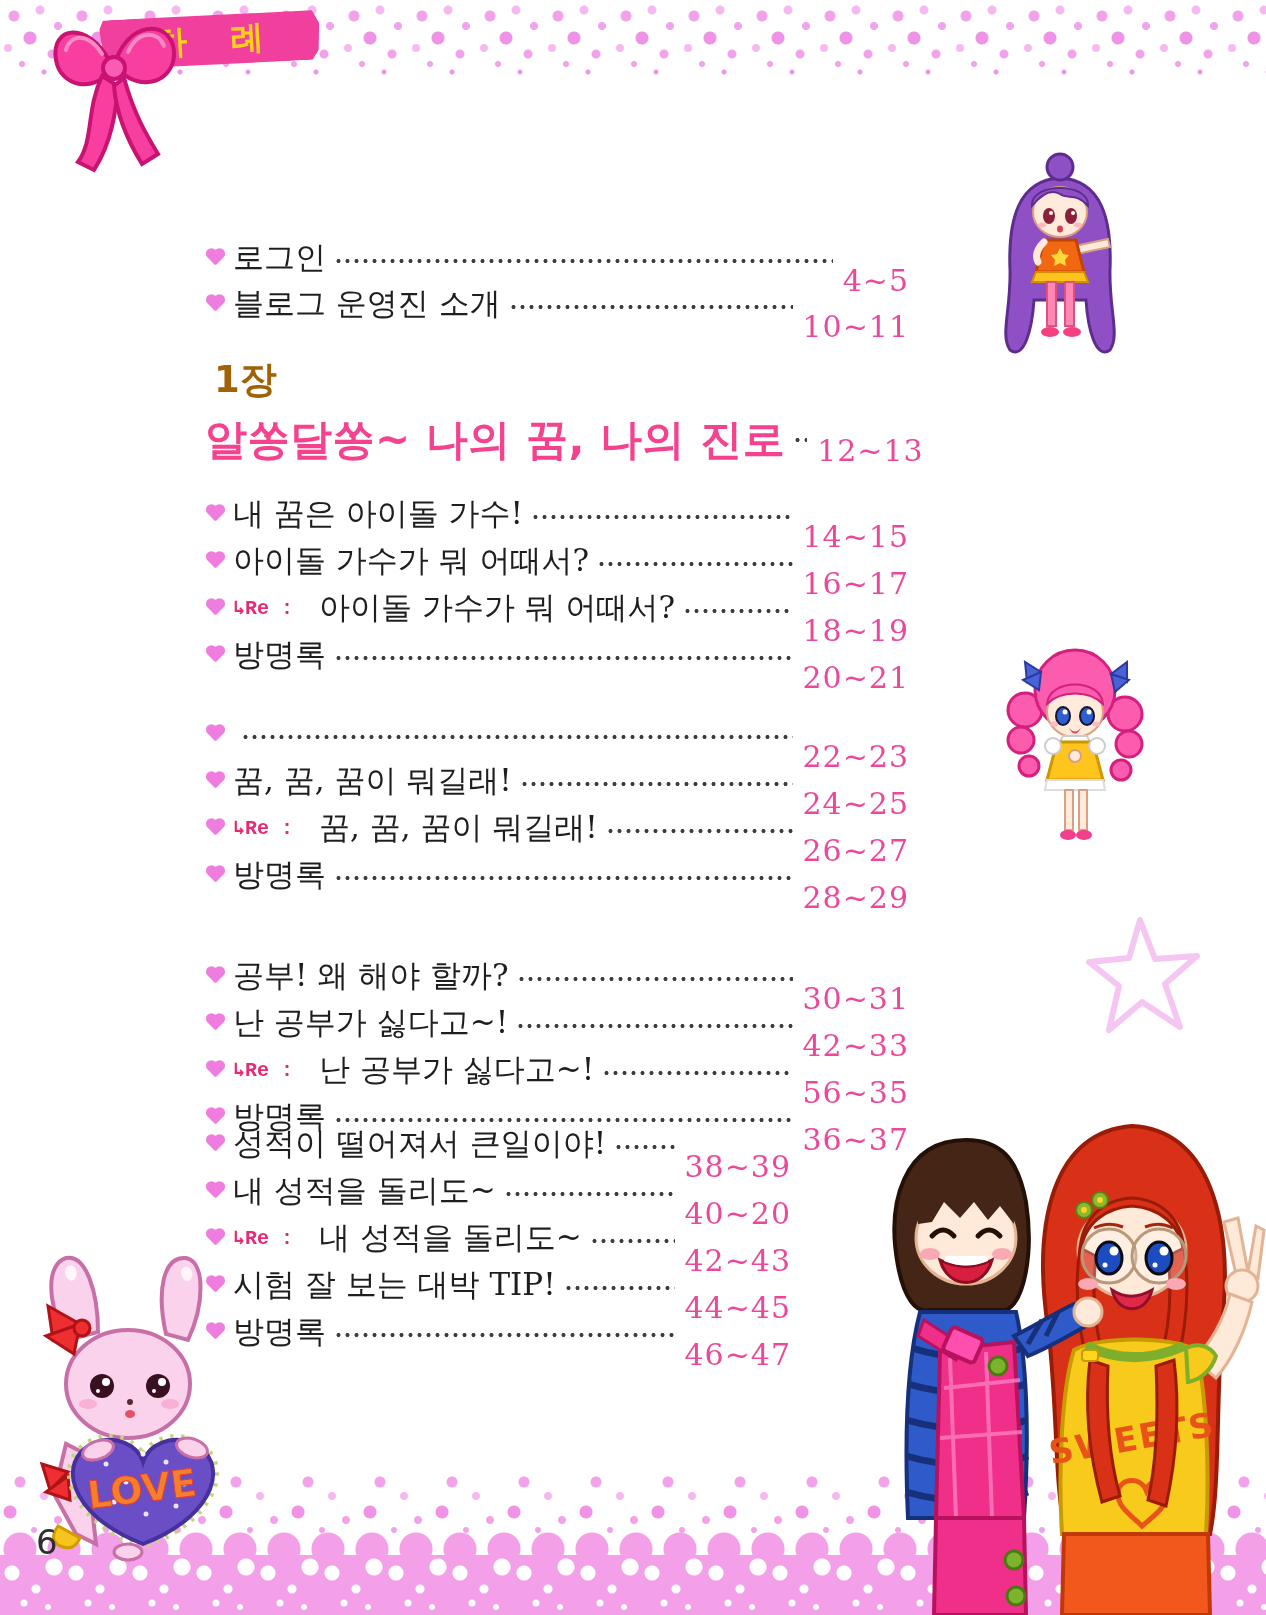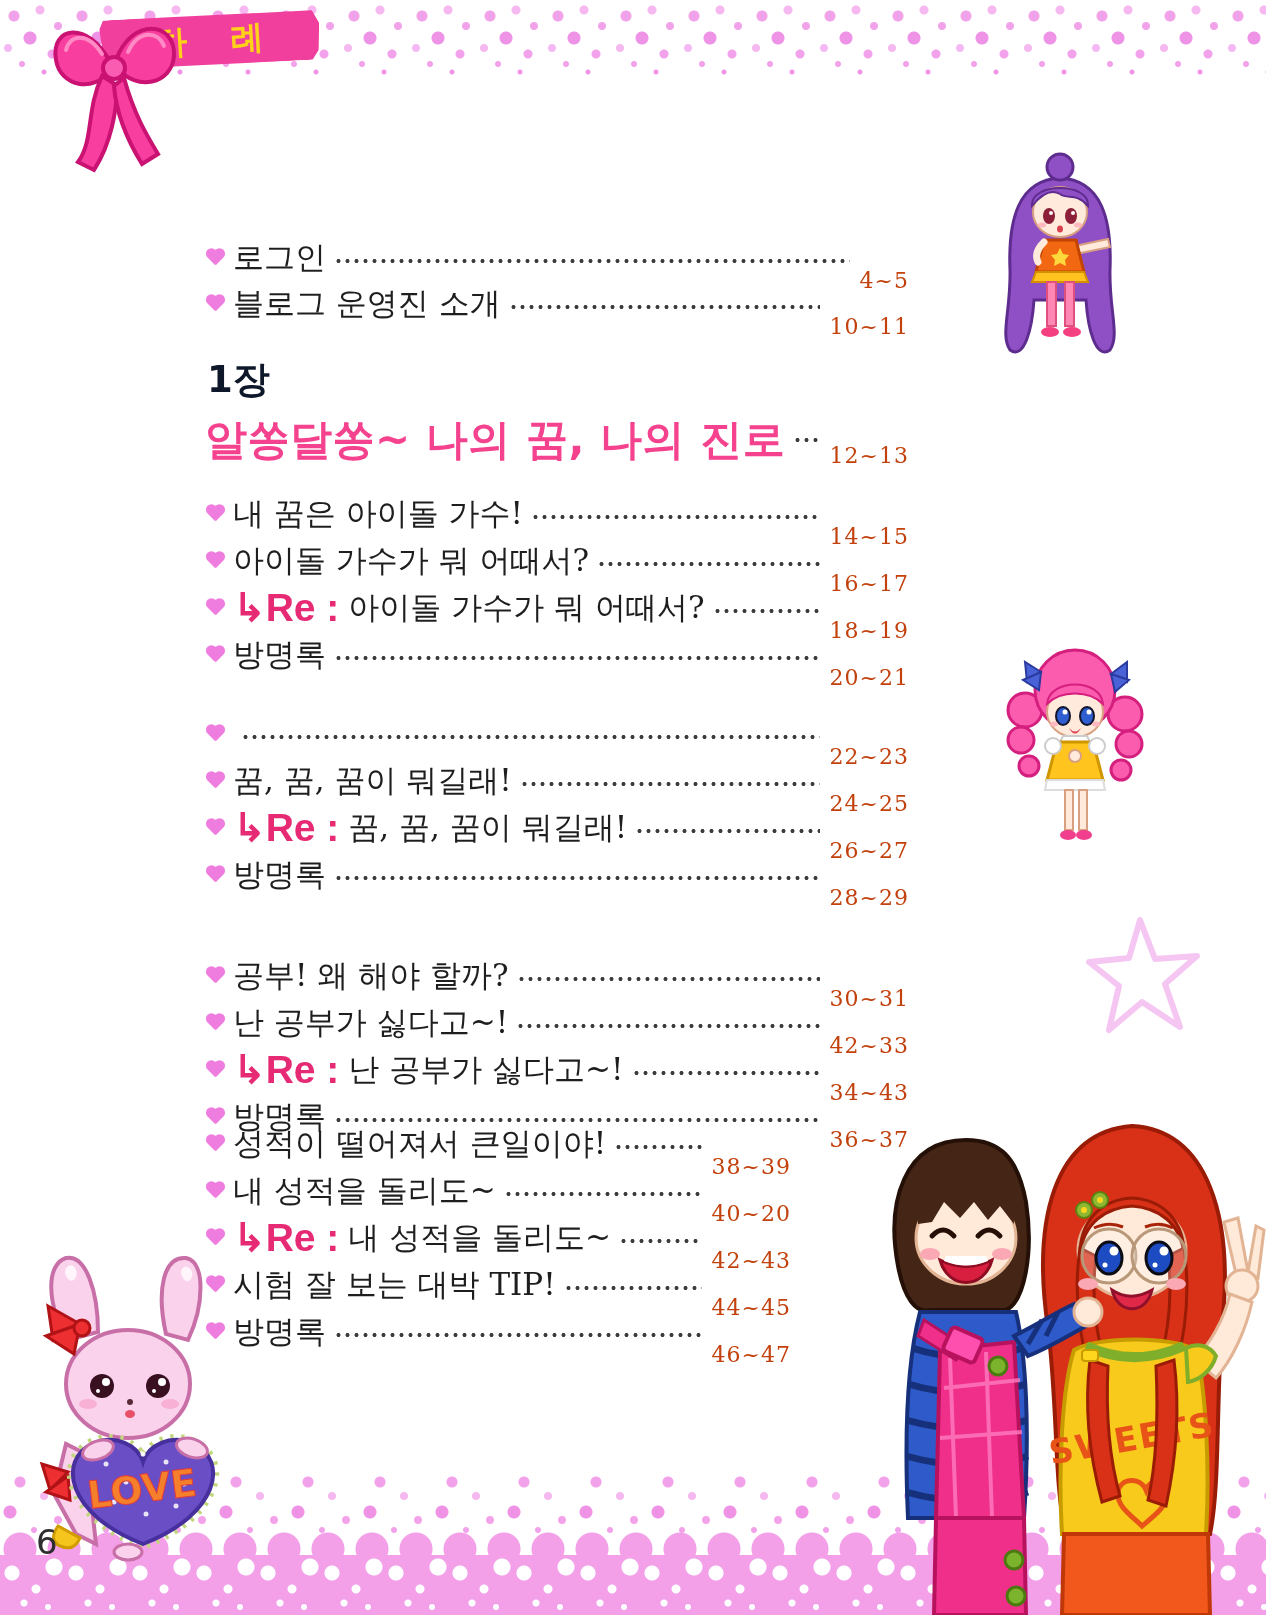--- a/index.html
+++ b/index.html
@@ -53,30 +53,30 @@
   .g-front{top:235px;}
   .g1{top:490px;} .g2{top:710px;} .g3{top:952px;}
   .g4{top:1120px;width:586px;text-align:center;}
   .row{display:flex;align-items:center;height:47px;font-size:31px;white-space:nowrap;}
   .g-front .row{height:46px;}
   .bullet{position:relative;width:21px;height:18px;margin-right:7px;flex:none;}
   .bullet::before,.bullet::after{content:"";position:absolute;top:0;width:11px;height:16px;
     border-radius:10px 10px 0 0;background:#ef7de0;}
   .bullet::before{left:10px;transform:rotate(-45deg);transform-origin:0 100%;}
   .bullet::after{left:0;transform:rotate(45deg);transform-origin:100% 100%;}
-  .re{font-family:Liberation Sans, sans-serif;font-weight:bold;color:#e62a74;font-size:39px;
-    margin-right:9px;}
+  .re{font-family:Liberation Mono, monospace;font-weight:bold;color:#e62a74;font-size:20px;
+    margin-right:26px;}
   .label{color:#1e1e1e;}
   .dots{flex:1 1 auto;min-width:14px;height:6px;margin:0 10px 0 8px;align-self:center;
     transform:translateY(3px);background-image:radial-gradient(circle,#3b3b3b 1.7px,transparent 2.3px);
     background-size:9px 6px;background-position:0 50%;background-repeat:repeat-x;}
-  .pages{font-size:22px;color:#c2410c;letter-spacing:1px;margin-top:45px;}
-
-  .chapter-num{position:absolute;left:207px;top:355px;z-index:3;
-    font-family:"DejaVu Sans",sans-serif;font-weight:bold;font-size:37px;color:#0f172a;}
+  .pages{font-size:30px;color:#ec4899;letter-spacing:1px;margin-top:45px;}
+
+  .chapter-num{position:absolute;left:214px;top:355px;z-index:3;
+    font-family:"DejaVu Sans",sans-serif;font-weight:bold;font-size:37px;color:#a16207;}
   .chapter-row{position:absolute;left:205px;top:406px;width:704px;height:62px;z-index:3;
     display:flex;align-items:flex-end;white-space:nowrap;}
   .chapter-title{font-family:"DejaVu Sans",sans-serif;font-weight:bold;font-size:42px;
     color:#f5428e;letter-spacing:0.5px;}
 
   
   .illus{position:absolute;z-index:2;}
   .purple-girl{left:980px;top:150px;}
   .pink-girl{left:995px;top:638px;}
   .star{left:1085px;top:912px;}
@@ -197,21 +197,21 @@
       <span class="bullet"></span>
       <span class="label">난 공부가 싫다고~!</span>
       <span class="dots"></span>
       <span class="pages">42~33</span>
     </div>
     <div class="row">
       <span class="bullet"></span>
       <span class="re">↳Re :</span>
       <span class="label">난 공부가 싫다고~!</span>
       <span class="dots"></span>
-      <span class="pages">34~43</span>
+      <span class="pages">56~35</span>
     </div>
     <div class="row">
       <span class="bullet"></span>
       <span class="label">방명록</span>
       <span class="dots"></span>
       <span class="pages">36~37</span>
     </div>
   </div>
 
   <div class="group g4">

